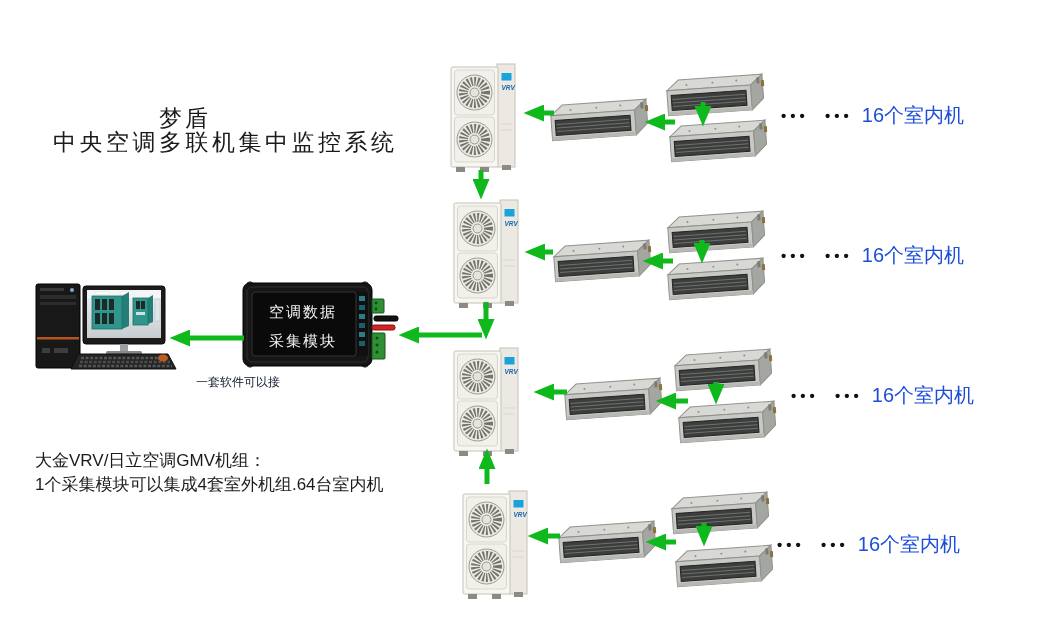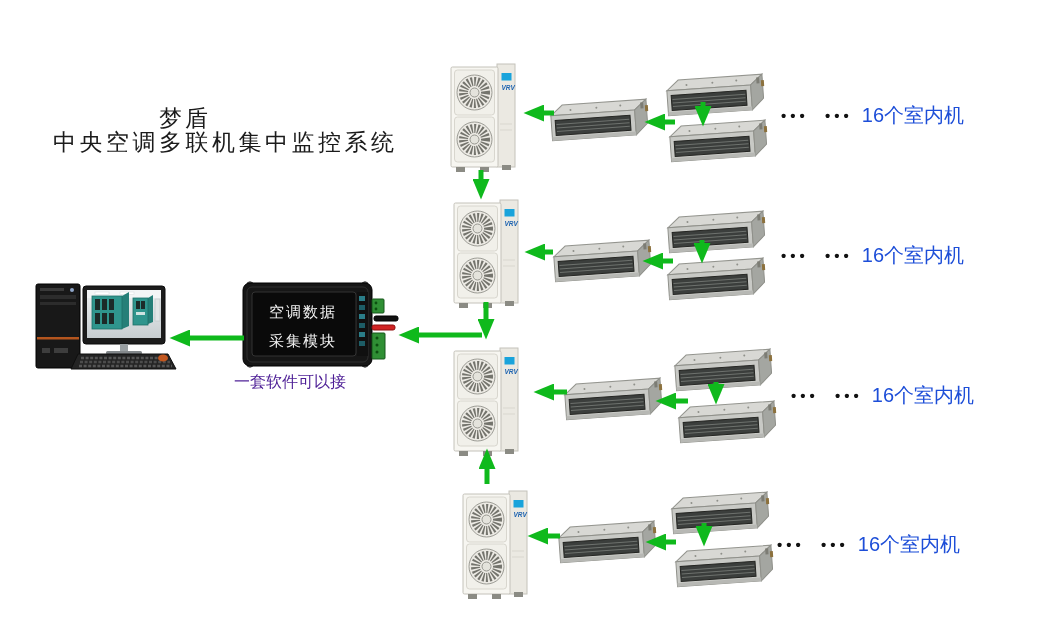--- a/index.html
+++ b/index.html
@@ -9,22 +9,22 @@
   }
   .art{position:absolute;left:0;top:0;}
   .txt{position:absolute;}
   .title-l1{left:139px;top:103px;width:92px;text-align:center;font-size:23px;letter-spacing:3px;}
   .title-l2{left:53px;top:127px;width:346px;text-align:left;font-size:23px;letter-spacing:3.5px;}
   .module-label{
     left:249px;top:297px;width:108px;text-align:center;color:#f4f4f4;
     font-size:15px;line-height:29px;letter-spacing:2px;
   }
   .note{
-    left:130px;top:372px;width:216px;text-align:right;color:#4c1d95;
-    font-size:16px;line-height:20px;
+    left:130px;top:372px;width:216px;text-align:center;color:#0f172a;
+    font-size:12px;line-height:20px;
   }
   .info{left:35px;top:449px;width:420px;font-size:17px;line-height:24px;}
   .info p{margin:0 0 13px 0;}
   .rowlabel{display:flex;align-items:center;height:24px;}
   .rowlabel .dots{white-space:pre;font-weight:bold;font-size:15px;letter-spacing:4px;margin-right:9px;color:#111;}
   .rowlabel .lbl{font-size:20px;color:#1d4ed8;}
   .r1{left:781px;top:103px;} .r2{left:781px;top:243px;}
   .r3{left:791px;top:383px;} .r4{left:777px;top:532px;}
 </style>
 </head>
@@ -215,20 +215,24 @@
     <div>空调数据</div>
     <div>采集模块</div>
   </div>
 
   <div class="txt note">
     <div>一套软件可以接</div>
   </div>
 
   <div class="txt info">
     <p>
+      <span>大金VRV/日立空调GMV机组：</span><br>
+      <span>1个采集模块可以集成4套室外机组.64台室内机</span>
+    </p>
+    <p>
       <br>
     </p>
   </div>
 
   <div class="txt rowlabel r1">
     <span class="dots">•••  •••</span>
     <span class="lbl">16个室内机</span>
   </div>
   <div class="txt rowlabel r2">
     <span class="dots">•••  •••</span>

